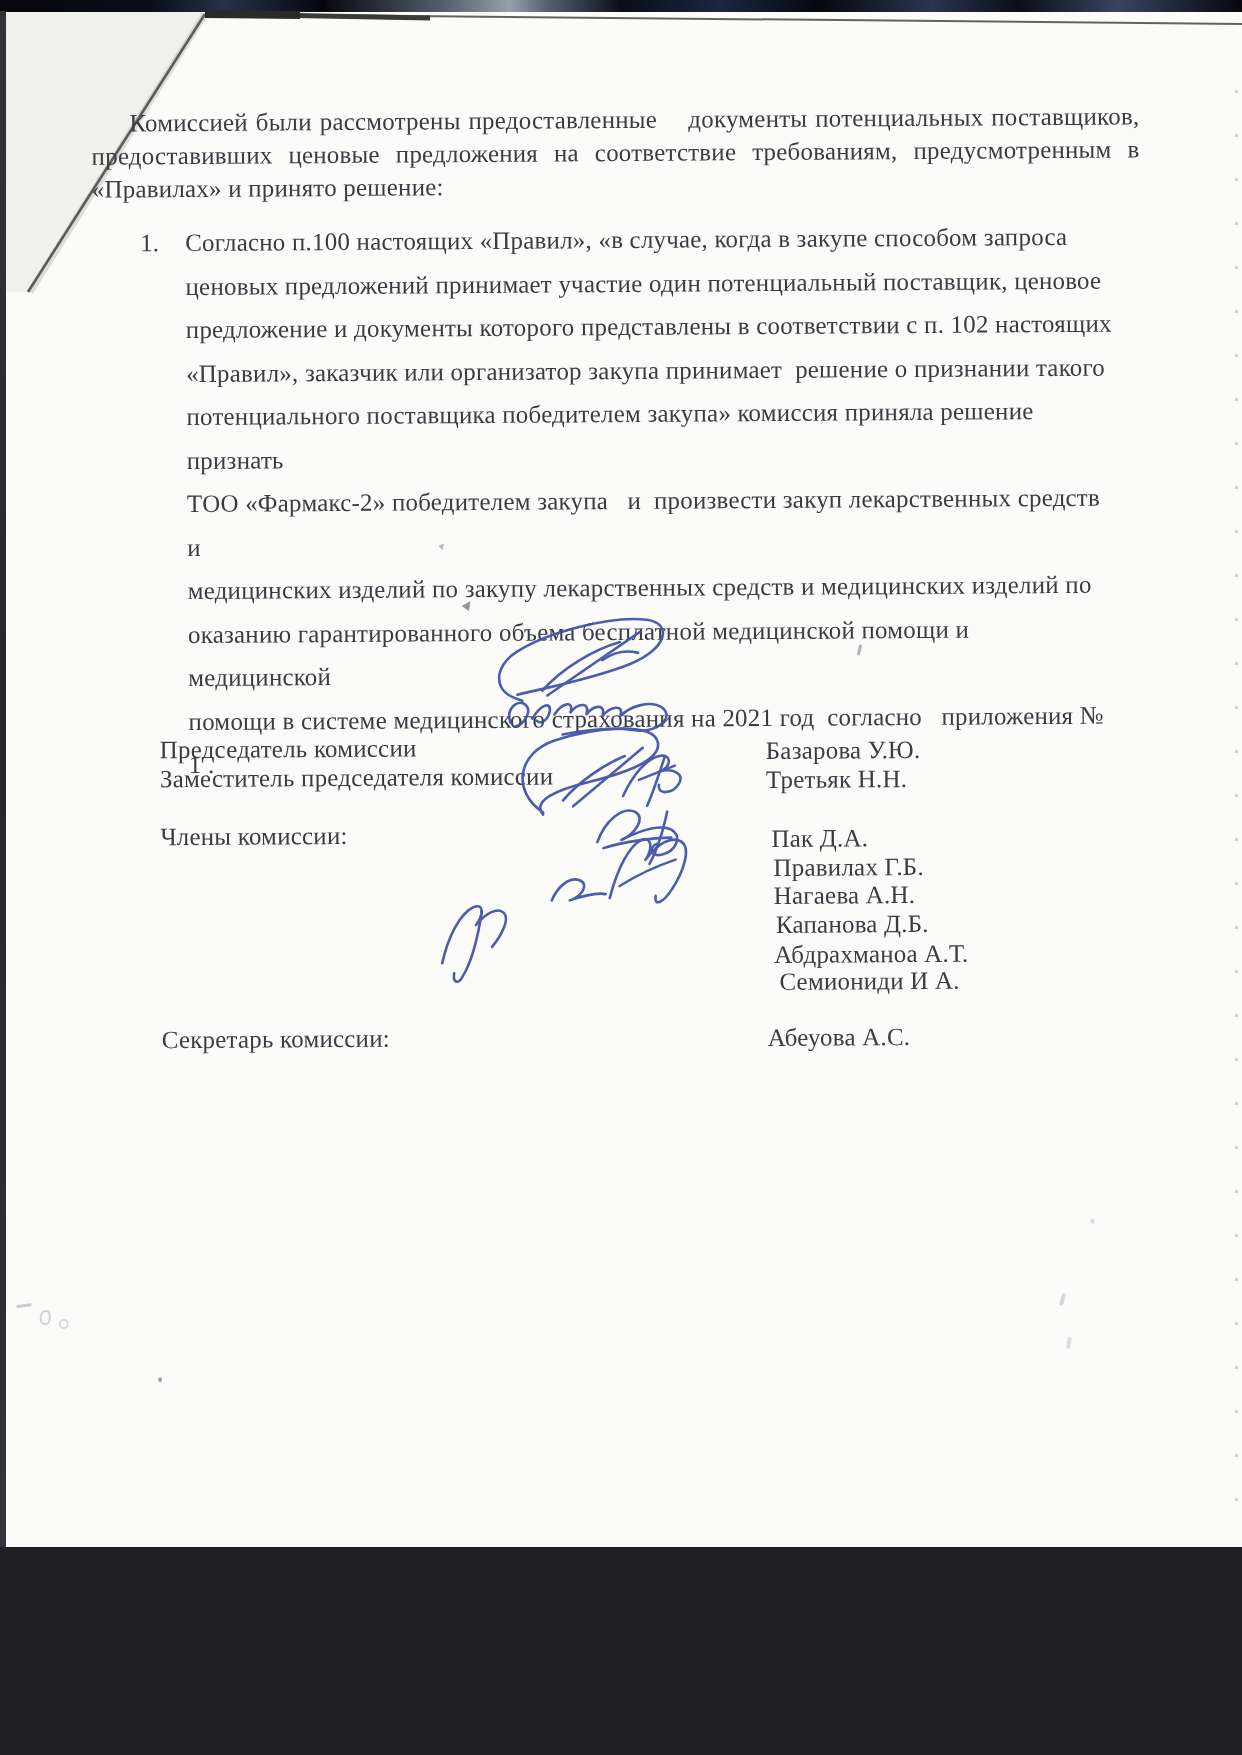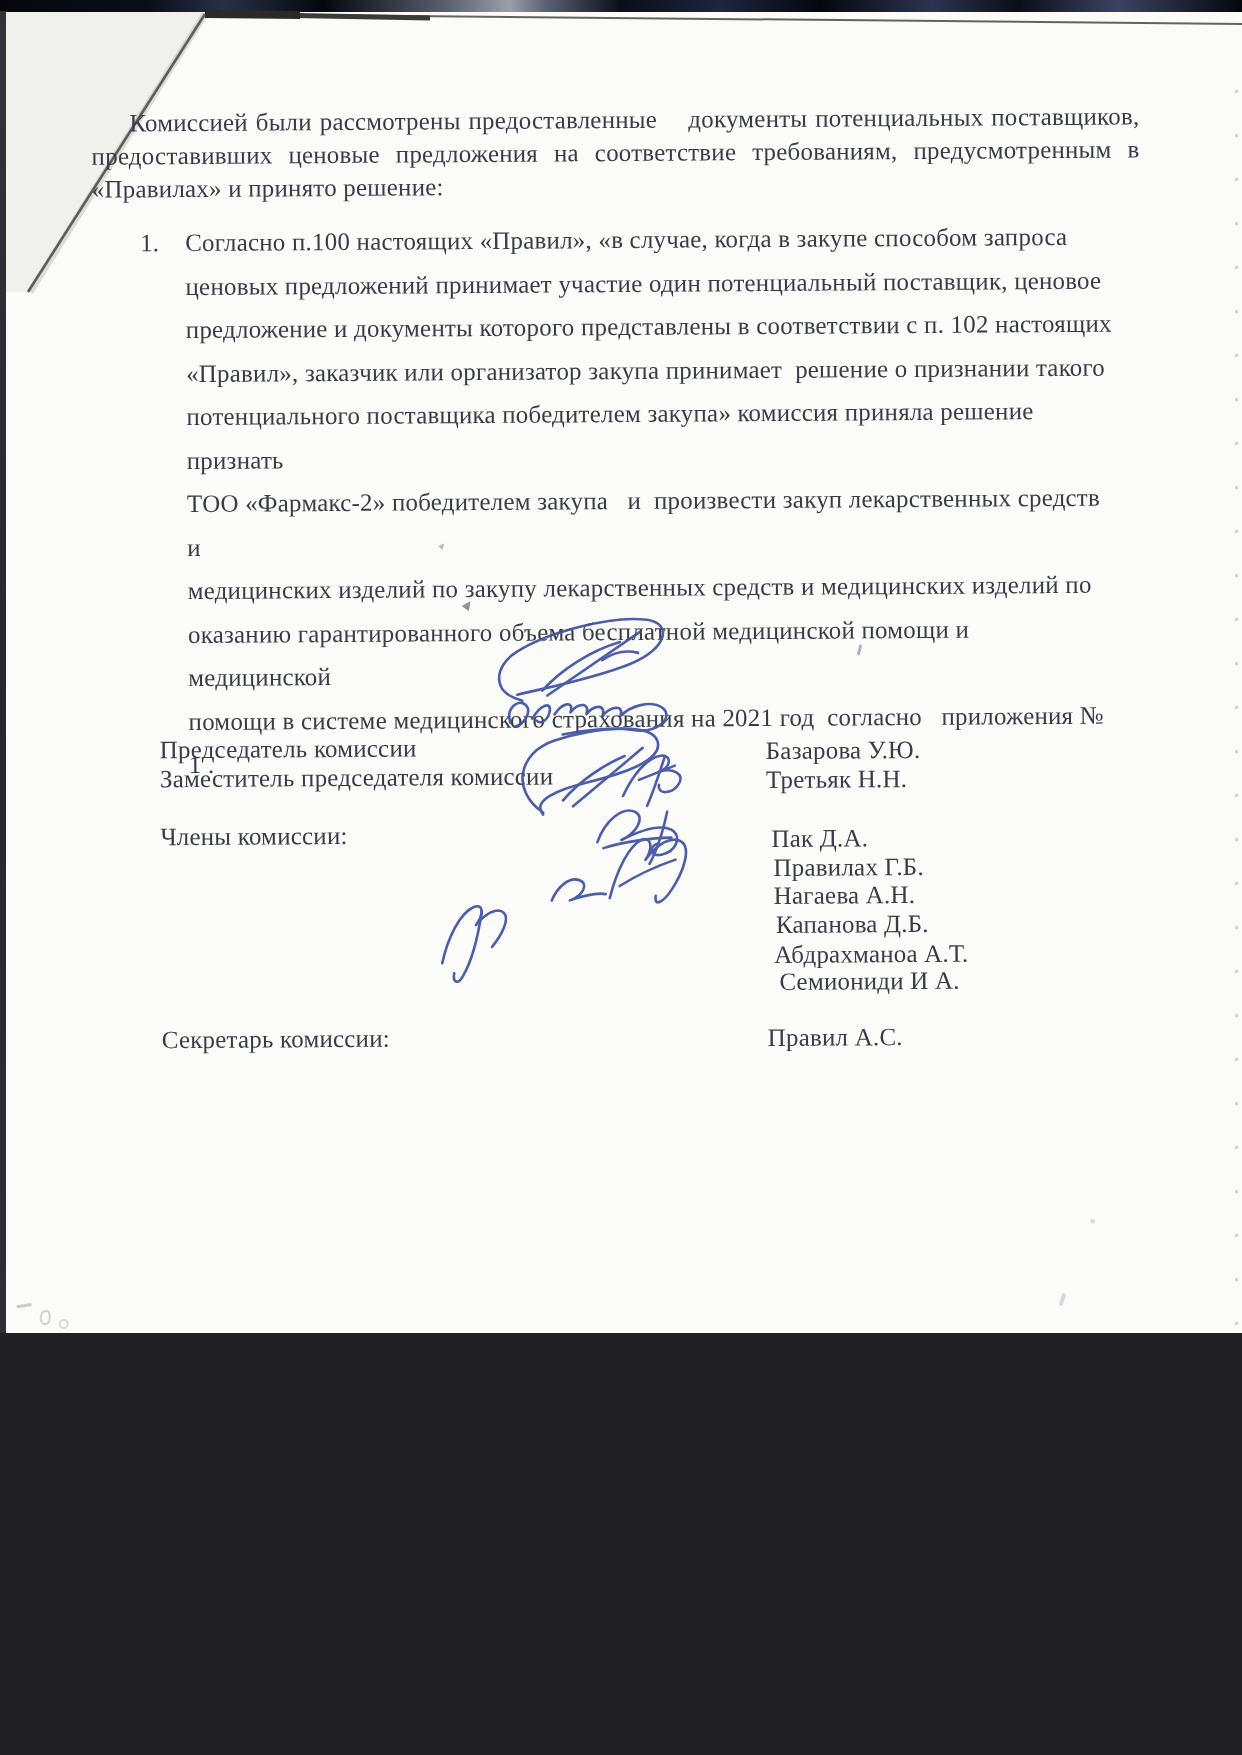--- a/index.html
+++ b/index.html
@@ -1,18 +1,18 @@
 <!DOCTYPE html>
 <html><head>
 <meta charset="utf-8">
 <style>
   html,body{margin:0;padding:0;background:#202024;}
   .page{
     position:relative;
-    width:1242px;height:1333px;
+    width:1242px;height:1547px;
     background:#fbfbf9;
     overflow:hidden;
     font-family:"Liberation Serif","DejaVu Serif",serif;
     color:#3a3c44;
   }
   
   .scan-top-bar{
     position:absolute;left:0;top:0;width:1242px;height:12px;
     background:linear-gradient(90deg,#06070c 0%,#0b0e18 12%,#273049 18%,#06070c 26%,
       #596070 36%,#9aa0a8 41%,#596070 44%,#0b0e18 50%,#1c2640 58%,#06070c 66%,
@@ -134,21 +134,21 @@
     <div class="sig-role role-8">Секретарь комиссии:</div>
 
     <div class="sig-name name-0">Базарова У.Ю.</div>
     <div class="sig-name name-1">Третьяк Н.Н.</div>
     <div class="sig-name name-2">Пак Д.А.</div>
     <div class="sig-name name-3">Правилах Г.Б.</div>
     <div class="sig-name name-4">Нагаева А.Н.</div>
     <div class="sig-name name-5">Капанова Д.Б.</div>
     <div class="sig-name name-6">Абдрахманоа А.Т.</div>
     <div class="sig-name name-7">Семиониди И А.</div>
-    <div class="sig-name name-8">Правил А.С.</div>
+    <div class="sig-name name-8">Абеуова А.С.</div>
 
     <svg class="sig-svg" width="1242" height="1755" fill="none" stroke="#3e50a5" stroke-width="2.6" stroke-linecap="round" stroke-linejoin="round" opacity="0.92">
       <g>
         <path d="M 520 700 C 488 692 492 665 515 651 C 545 632 610 615 645 620 C 672 624 664 650 628 664 C 590 679 540 688 515 694"></path>
         <path d="M 540 690 C 560 668 590 650 618 642"></path>
         <path d="M 545 695 L 638 632"></path>
         <path d="M 600 660 C 612 652 625 650 636 653"></path>
       </g>
       <g>
         <path d="M 508 722 C 503 708 515 698 523 704 C 530 710 522 724 512 726"></path>

